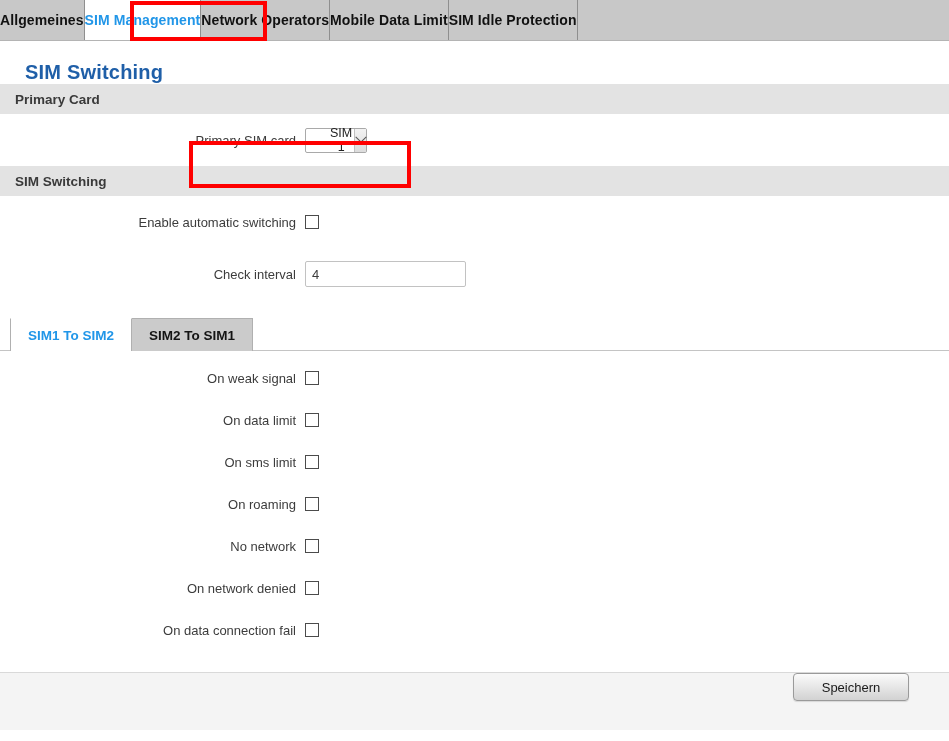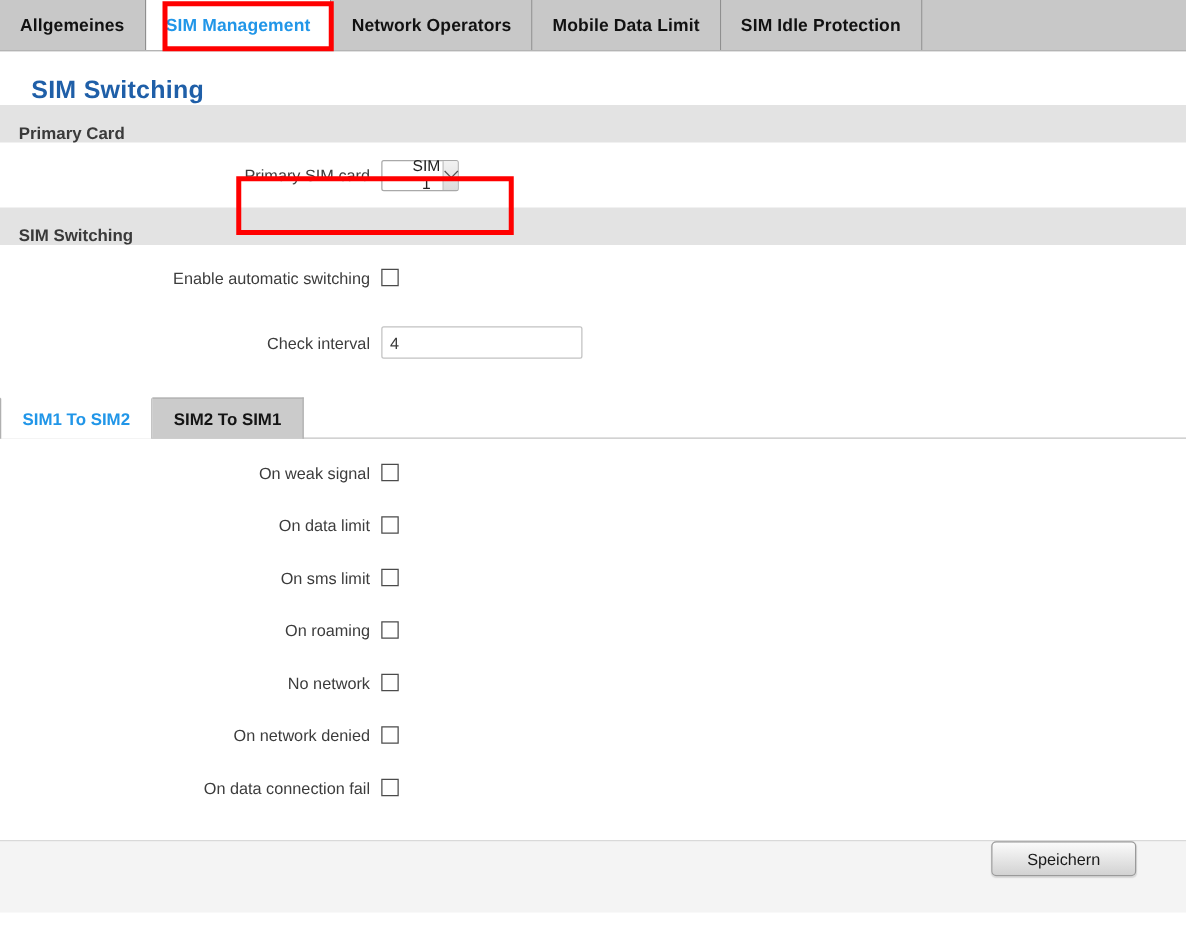--- a/index.html
+++ b/index.html
@@ -26,21 +26,21 @@
     display: flex;
     align-items: stretch;
     box-sizing: border-box;
   }
   .tab {
     background: #c8c8c8;
     border-right: 1px solid #8f8f8f;
     display: flex;
     align-items: center;
     justify-content: center;
-    padding: 0 16px;
+    padding: 0 0;
     font-size: 14px;
     font-weight: bold;
     color: #111111;
     cursor: pointer;
     box-sizing: border-box;
     white-space: nowrap;
     letter-spacing: 0.1px;
   }
   .tab.active {
     background: #ffffff;
@@ -81,21 +81,21 @@
     font-weight: bold;
     color: #1f5fa8;
     letter-spacing: 0.2px;
   }
 
   
   .section-bar {
     background: #e3e3e3;
     height: 30px;
     display: flex;
-    align-items: flex-end;
+    align-items: center;
     padding-left: 15px;
     font-size: 13.5px;
     font-weight: bold;
     color: #3a3a3a;
     box-sizing: border-box;
   }
 
   
   .form-row {
     display: flex;
@@ -183,20 +183,21 @@
 
   
   .inner-tabs-wrap {
     margin-top: 18px;
     position: relative;
   }
   .inner-tabs {
     display: flex;
     align-items: flex-end;
     height: 33px;
+    padding-left: 10px;
     box-sizing: border-box;
     position: relative;
     z-index: 2;
   }
   .inner-tab {
     height: 33px;
     display: flex;
     align-items: center;
     justify-content: center;
     padding: 0 17px;

